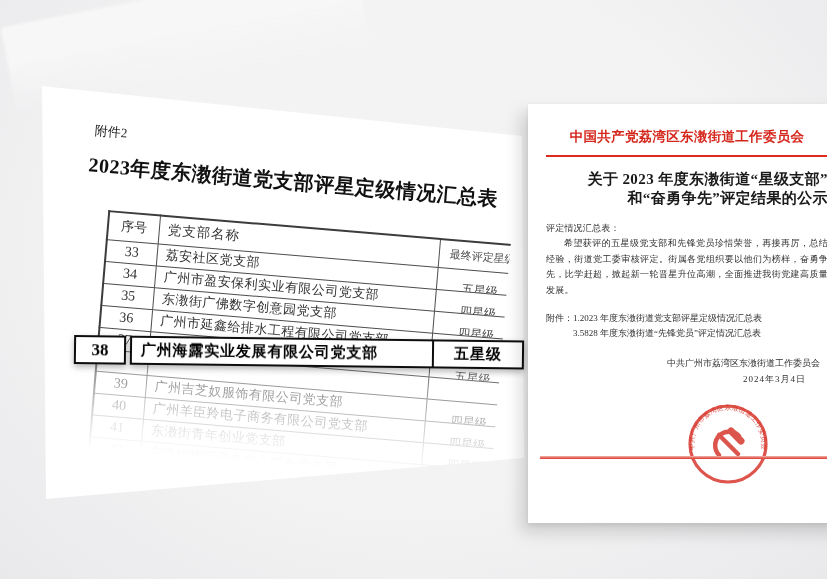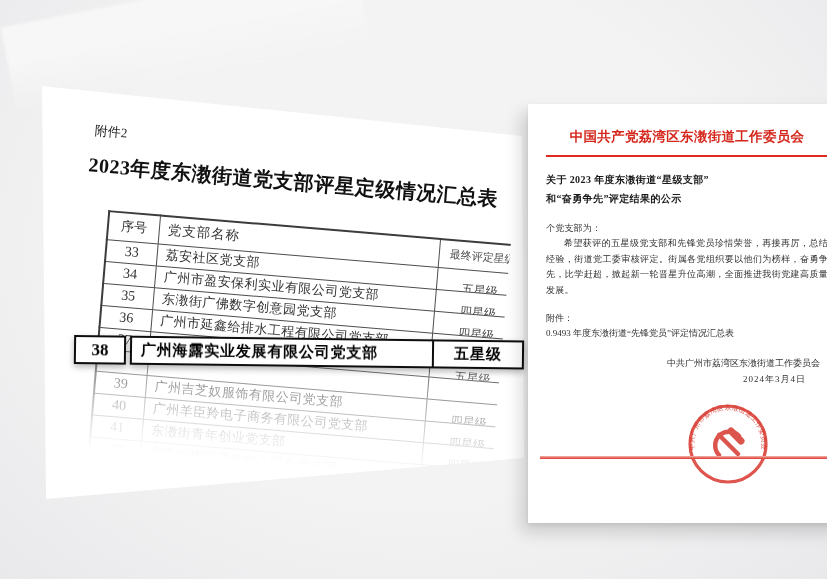--- a/index.html
+++ b/index.html
@@ -87,27 +87,27 @@
     background:#fff;box-sizing:border-box;
     box-shadow:-7px 9px 16px rgba(0,0,0,0.16), 0 2px 5px rgba(0,0,0,0.08);
     padding:24px 18px 0 18px;color:#333;
   }
   .org-header{
     text-align:center;font-size:13.5px;font-weight:bold;letter-spacing:0.3px;
     color:#d5281d;white-space:nowrap;
   }
   .red-rule{height:2px;background:#dd2a1e;margin-top:9px;}
   .notice-title{
-    margin-top:13px;text-align:left;font-weight:bold;color:#1a1a1a;
-    font-size:10px;line-height:19px;letter-spacing:0.4px;white-space:nowrap;
+    margin-top:13px;text-align:right;font-weight:bold;color:#1a1a1a;
+    font-size:15px;line-height:19px;letter-spacing:0.4px;white-space:nowrap;
   }
   .notice-body{margin-top:13px;font-size:9px;line-height:15.4px;letter-spacing:0.2px;text-align:justify;color:#303030;}
   .salutation{margin:0;}
   .body-p{margin:0;text-indent:2em;}
-  .attach-row{display:flex;margin-top:13px;font-size:9px;line-height:15.4px;color:#303030;flex-direction:column;}
+  .attach-row{display:flex;margin-top:13px;font-size:9px;line-height:15.4px;color:#303030;}
   .attach-lines{white-space:nowrap;}
   .sig-block{margin-top:13px;text-align:right;font-size:9px;line-height:16px;color:#303030;}
   .sig-name{padding-right:8px;white-space:nowrap;}
   .sig-date{padding-right:22px;letter-spacing:1px;}
   .red-rule-bottom{
     position:absolute;left:12px;right:12px;top:352px;height:3px;
     background:linear-gradient(to bottom,#f2b3ac,#dd372a);
   }
   .seal{
     position:absolute;left:158px;top:298px;width:84px;height:84px;
@@ -196,29 +196,30 @@
   </div>
 
   <div class="paper-right">
     <div class="org-header">中国共产党荔湾区东漖街道工作委员会</div>
     <div class="red-rule"></div>
     <div class="notice-title">
       <div>关于 2023 年度东漖街道“星级支部”</div>
       <div>和“奋勇争先”评定结果的公示</div>
     </div>
     <div class="notice-body">
-      <p class="salutation">个党支部为：</p>
+      <p class="salutation">评定情况汇总表：</p>
       <div id="body-paras">
           <p class="body-p">希望获评的五星级党支部和先锋党员珍惜荣誉，再接再厉，总结经验，街道党工委审核评定。街属各党组织要以他们为榜样，奋勇争先，比学赶超，掀起新一轮晋星升位高潮，全面推进我街党建高质量发展。</p>
         </div>
     </div>
     <div class="attach-row">
       <span>附件：</span>
       <div class="attach-lines">
-        <div>0.9493 年度东漖街道“先锋党员”评定情况汇总表</div>
+        <div>1.2023 年度东漖街道党支部评星定级情况汇总表</div>
+        <div>3.5828 年度东漖街道“先锋党员”评定情况汇总表</div>
       </div>
     </div>
     <div class="sig-block">
       <div class="sig-name">中共广州市荔湾区东漖街道工作委员会</div>
       <div class="sig-date">2024年3月4日</div>
     </div>
     <svg class="seal" viewBox="0 0 84 84" aria-hidden="true">
       <circle cx="42" cy="42" r="38" fill="none" stroke="#d3261a" stroke-width="3.2" opacity="0.85"></circle>
       <path id="sealArc" d="M 9 50 A 34 34 0 1 1 75 50" fill="none"></path>
       <text font-size="6.6" fill="#d3261a" letter-spacing="0.4" font-family="Liberation Serif, DejaVu Serif, serif" opacity="0.9">

